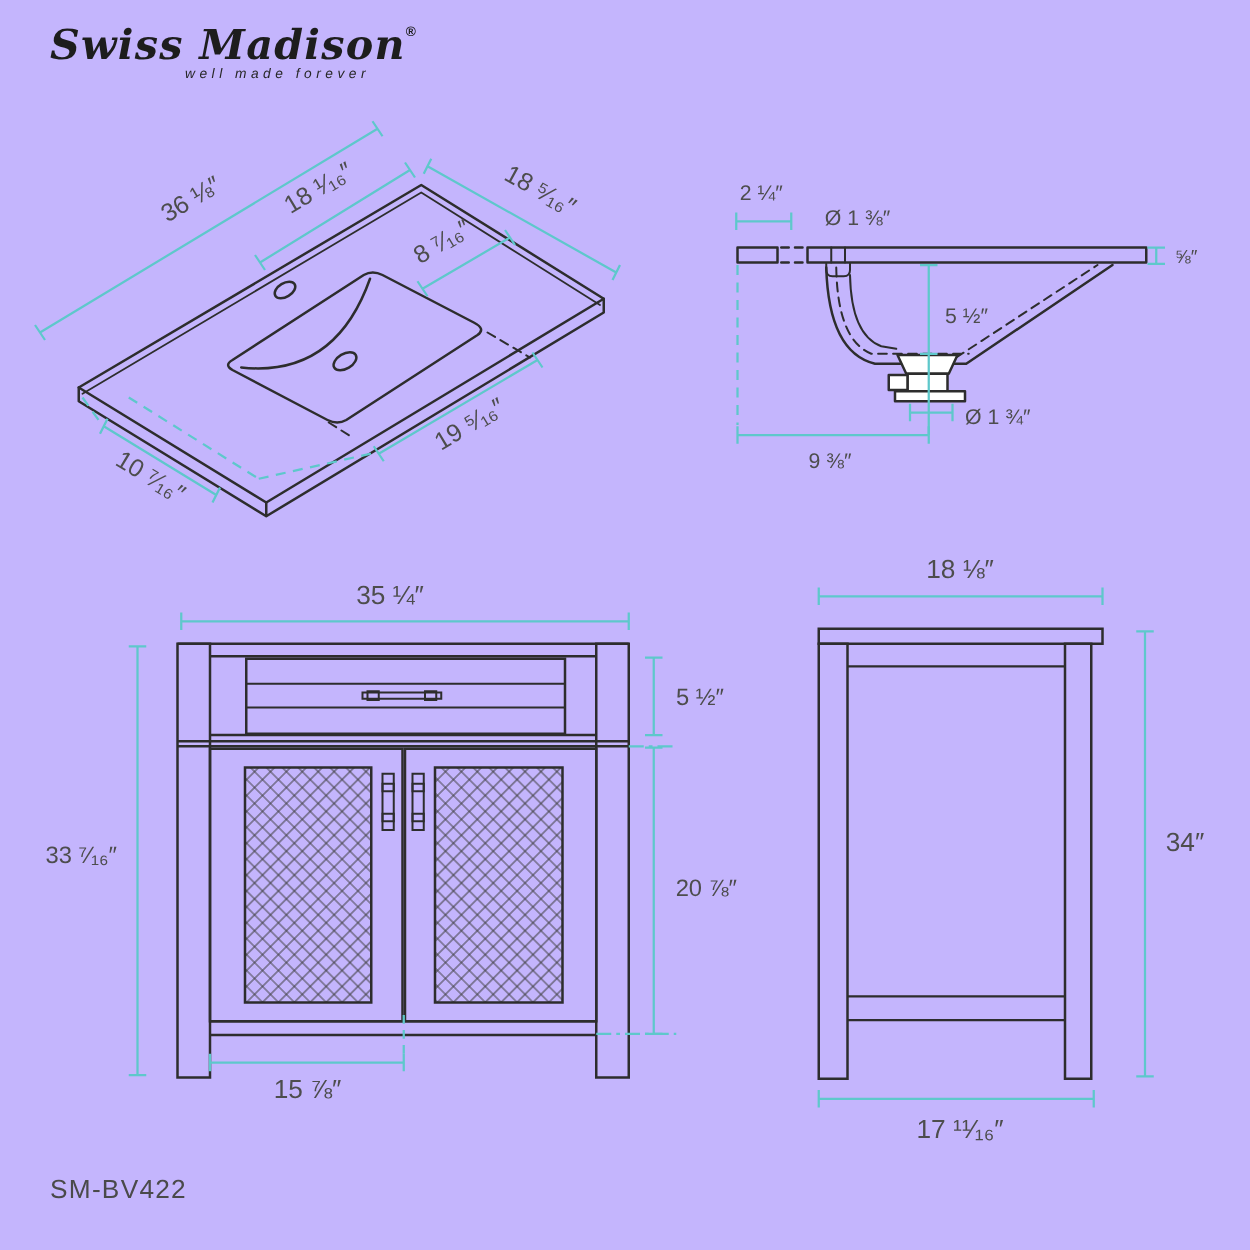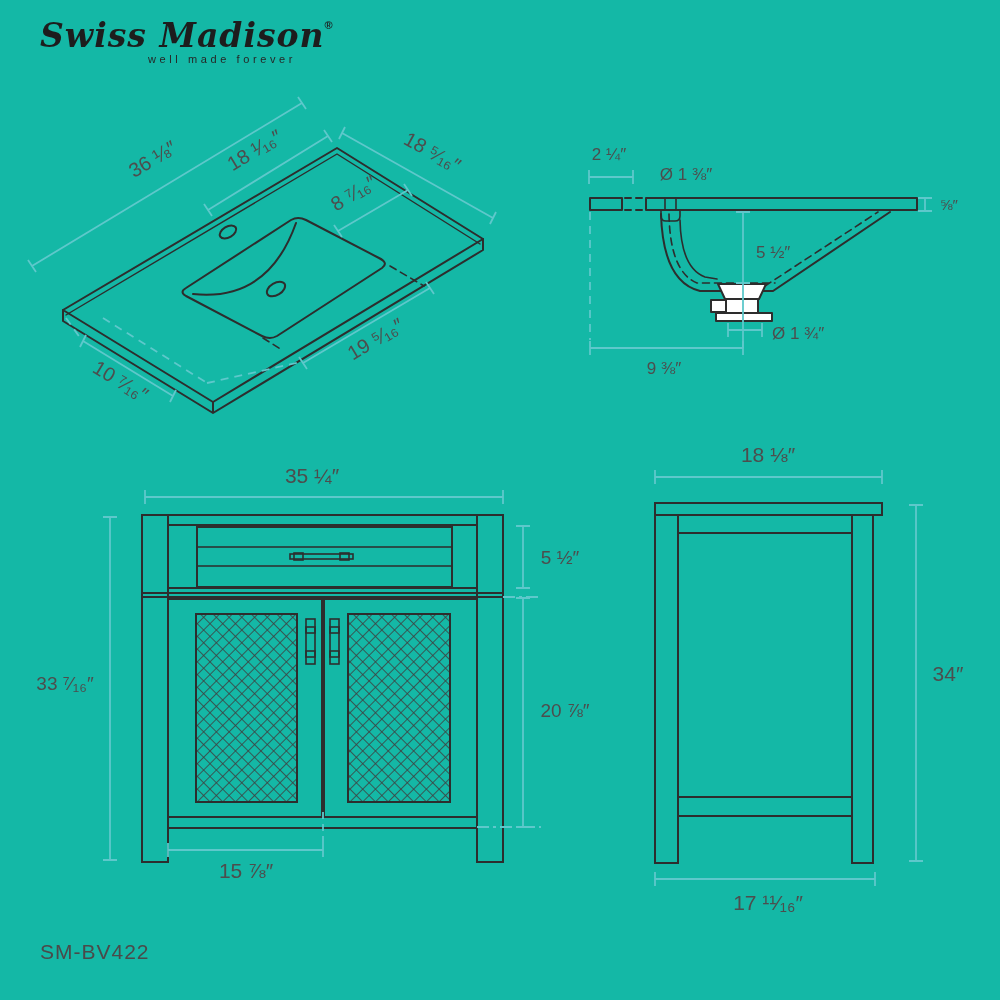--- a/index.html
+++ b/index.html
@@ -1,22 +1,22 @@
 <!DOCTYPE html>
 <html><head>
 <meta charset="utf-8">
 <style>
   html,body{margin:0;padding:0;background:#ffffff;}
-  .sheet{position:relative;width:1000px;height:1000px;background:#14b8a6;overflow:hidden;
+  .sheet{position:relative;width:1000px;height:1000px;background:#c4b5fd;overflow:hidden;
          font-family:"Liberation Sans","DejaVu Sans",sans-serif;}
   .logo{position:absolute;left:40px;top:16px;color:#1d1d1d;}
   .logo-script{font-family:"DejaVu Serif","Liberation Serif",serif;font-style:italic;font-weight:bold;
                font-size:33px;letter-spacing:1px;white-space:nowrap;}
   .logo-reg{font-size:11px;vertical-align:18px;font-style:normal;font-family:"Liberation Sans",sans-serif;}
-  .logo-tagline{font-size:11px;letter-spacing:3.6px;color:#262626;margin-top:-2px;margin-left:108px;white-space:nowrap;}
+  .logo-tagline{font-size:11px;letter-spacing:3.6px;color:#262626;margin-top:-2px;margin-left:108px;white-space:nowrap;font-style:italic;}
   .model{position:absolute;left:40px;top:940px;font-size:21px;color:#4a4a4a;letter-spacing:1px;}
   svg text{font-family:"Liberation Sans","DejaVu Sans",sans-serif;fill:#4d4d4d;}
 </style>
 </head>
 <body>
 
 <div class="sheet">
 
   <div class="logo">
     <div class="logo-script"><span>Swiss Madison</span><span class="logo-reg">®</span></div>

